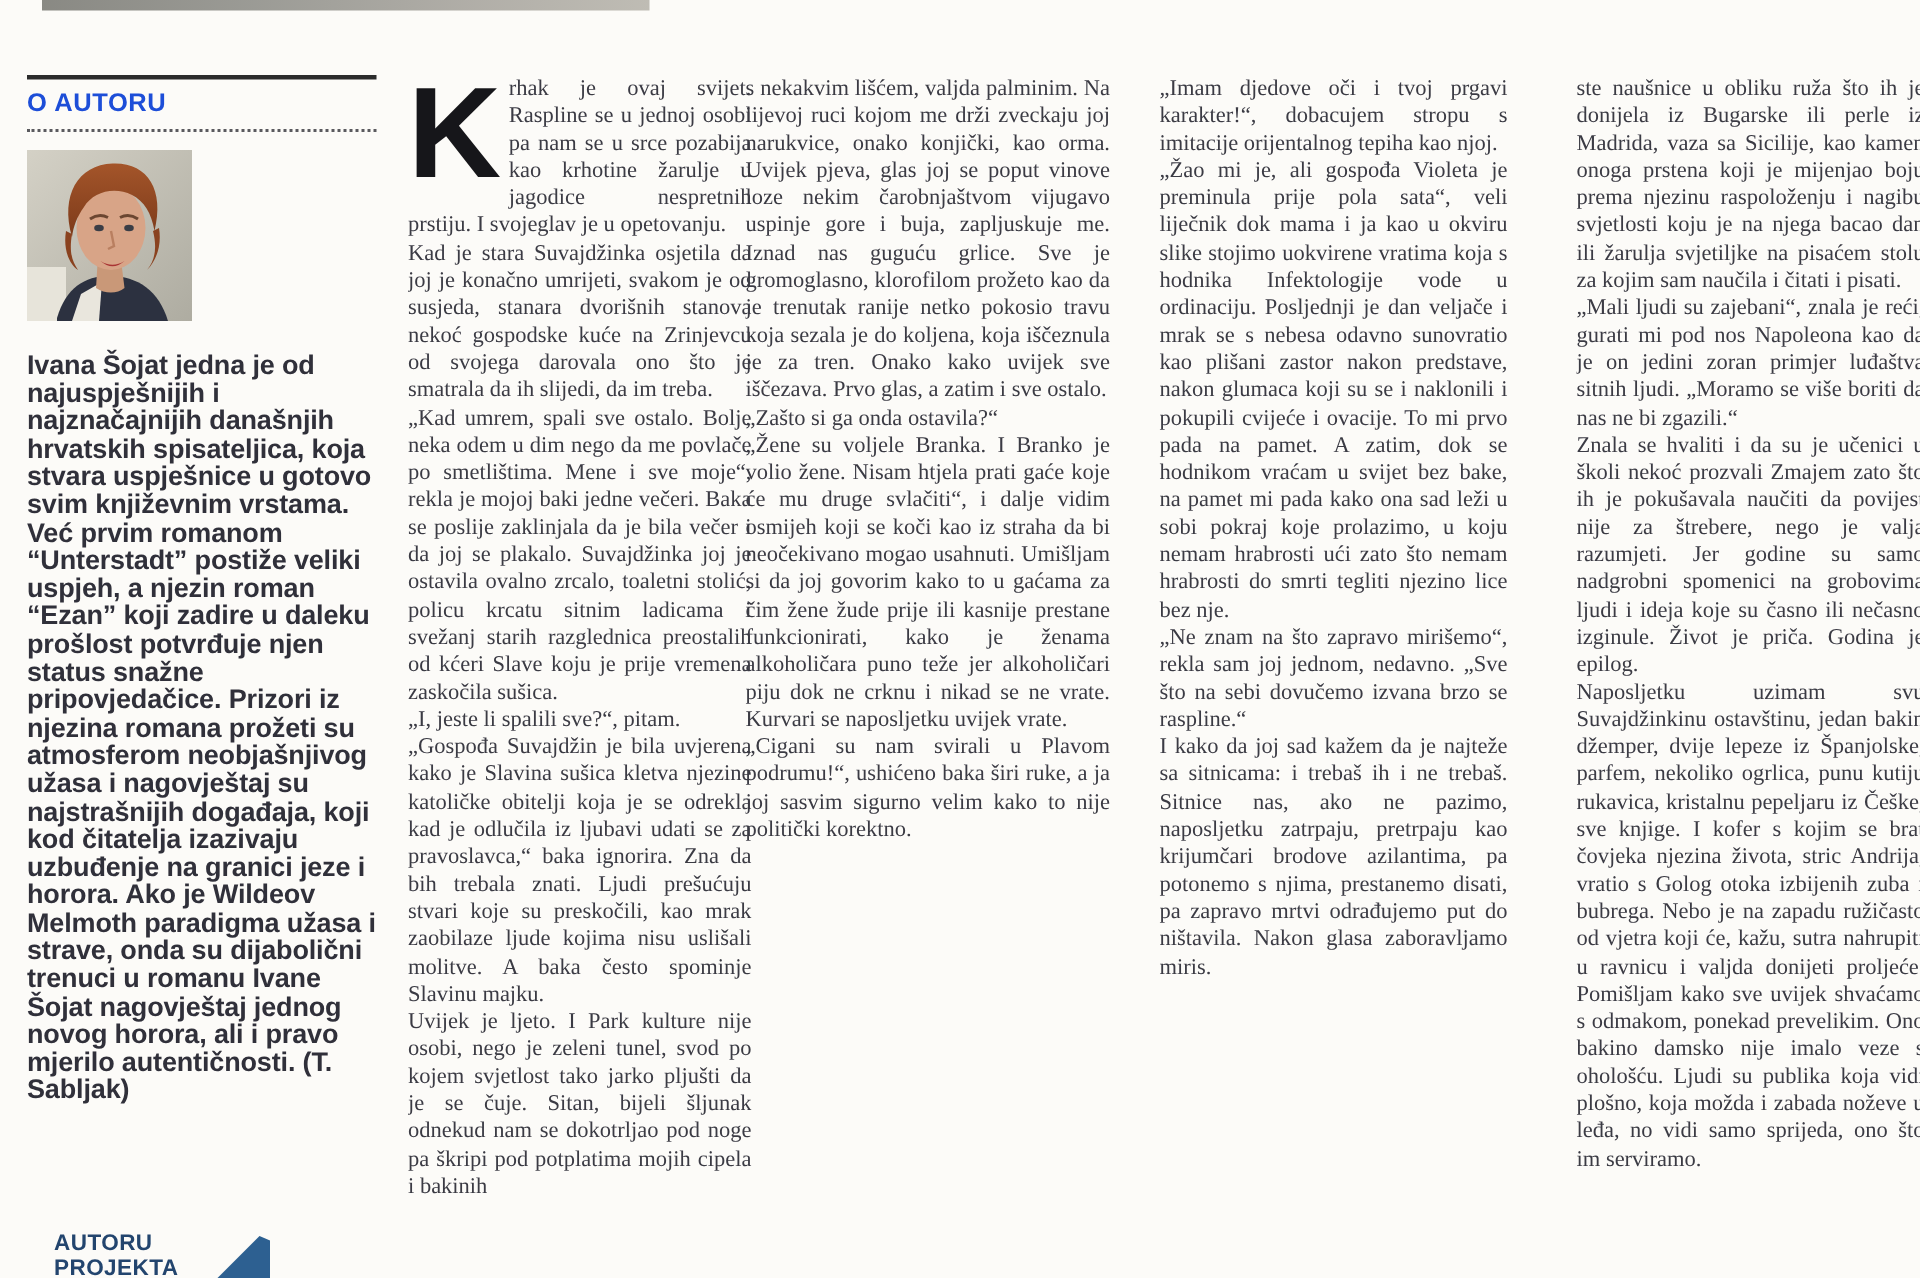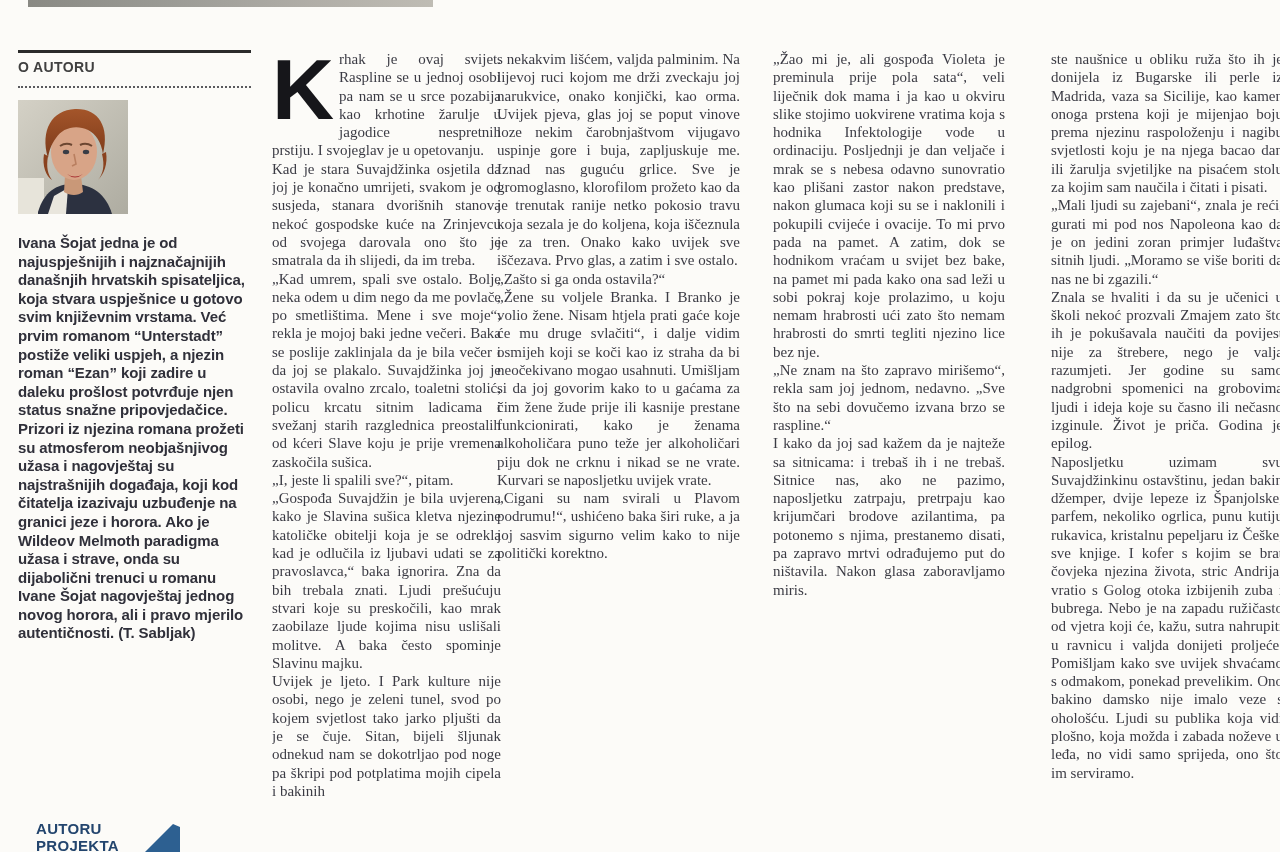--- a/index.html
+++ b/index.html
@@ -12,28 +12,28 @@
   .masthead-fragment{
     position:absolute;left:28px;top:0;width:405px;height:7px;
     background:linear-gradient(90deg,#75756f 0%,#8a8a84 35%,#a3a099 70%,#b4b1a8 100%);
     opacity:.85;
   }
   
   .sidebar-rule{position:absolute;left:18px;top:50px;width:233px;height:3px;background:#2b2b2b;}
   .sidebar-title{
     position:absolute;left:18px;top:59px;width:233px;
     font-family:"Liberation Sans","DejaVu Sans",sans-serif;
-    font-weight:700;font-size:14px;letter-spacing:.4px;color:#404040;
+    font-weight:700;font-size:17px;letter-spacing:.4px;color:#1d4ed8;
   }
   .sidebar-dotted{position:absolute;left:18px;top:86px;width:233px;height:0;border-top:2px dotted #5a5a5e;}
   .author-photo{position:absolute;left:18px;top:100px;width:110px;height:114px;overflow:hidden;background:#c8c5bc;}
   .sidebar-bio{
     position:absolute;left:18px;top:234px;width:234px;
     font-family:"Liberation Sans","DejaVu Sans",sans-serif;
-    font-weight:700;font-size:15px;line-height:18.6px;color:#30303a;
+    font-weight:700;font-size:18px;line-height:18.6px;color:#30303a;
     letter-spacing:-.1px;text-align:left;
   }
   .partner-label{
     position:absolute;left:36px;top:821px;
     font-family:"Liberation Sans","DejaVu Sans",sans-serif;
     font-weight:700;font-size:15px;line-height:16.5px;letter-spacing:.3px;color:#23456e;
   }
   .partner-logo{position:absolute;left:143px;top:824px;width:44px;height:28px;}
   
   .col{
@@ -116,20 +116,21 @@
 </div>
 
 <div class="col col-2">
   <p>s nekakvim lišćem, valjda palminim. Na lijevoj ruci kojom me drži zveckaju joj narukvice, onako konjički, kao orma. Uvijek pjeva, glas joj se poput vinove loze nekim čarobnjaštvom vijugavo uspinje gore i buja, zapljuskuje me. Iznad nas guguću grlice. Sve je gromoglasno, klorofilom prožeto kao da je trenutak ranije netko pokosio travu koja sezala je do koljena, koja iščeznula je za tren. Onako kako uvijek sve iščezava. Prvo glas, a zatim i sve ostalo.</p>
   <p>„Zašto si ga onda ostavila?“</p>
   <p>„Žene su voljele Branka. I Branko je volio žene. Nisam htjela prati gaće koje će mu druge svlačiti“, i dalje vidim osmijeh koji se koči kao iz straha da bi neočekivano mogao usahnuti. Umišljam si da joj govorim kako to u gaćama za čim žene žude prije ili kasnije prestane funkcionirati, kako je ženama alkoholičara puno teže jer alkoholičari piju dok ne crknu i nikad se ne vrate. Kurvari se naposljetku uvijek vrate.</p>
   <p>„Cigani su nam svirali u Plavom podrumu!“, ushićeno baka širi ruke, a ja joj sasvim sigurno velim kako to nije politički korektno.</p>
 </div>
 
 <div class="col col-3">
+  <p>„Imam djedove oči i tvoj prgavi karakter!“, dobacujem stropu s imitacije orijentalnog tepiha kao njoj.</p>
   <p>„Žao mi je, ali gospođa Violeta je preminula prije pola sata“, veli liječnik dok mama i ja kao u okviru slike stojimo uokvirene vratima koja s hodnika Infektologije vode u ordinaciju. Posljednji je dan veljače i mrak se s nebesa odavno sunovratio kao plišani zastor nakon predstave, nakon glumaca koji su se i naklonili i pokupili cvijeće i ovacije. To mi prvo pada na pamet. A zatim, dok se hodnikom vraćam u svijet bez bake, na pamet mi pada kako ona sad leži u sobi pokraj koje prolazimo, u koju nemam hrabrosti ući zato što nemam hrabrosti do smrti tegliti njezino lice bez nje.</p>
   <p>„Ne znam na što zapravo mirišemo“, rekla sam joj jednom, nedavno. „Sve što na sebi dovučemo izvana brzo se raspline.“</p>
   <p>I kako da joj sad kažem da je najteže sa sitnicama: i trebaš ih i ne trebaš. Sitnice nas, ako ne pazimo, naposljetku zatrpaju, pretrpaju kao krijumčari brodove azilantima, pa potonemo s njima, prestanemo disati, pa zapravo mrtvi odrađujemo put do ništavila. Nakon glasa zaboravljamo miris.</p>
 </div>
 
 <div class="col col-4">
   <p>ste naušnice u obliku ruža što ih je donijela iz Bugarske ili perle iz Madrida, vaza sa Sicilije, kao kamen onoga prstena koji je mijenjao boju prema njezinu raspoloženju i nagibu svjetlosti koju je na njega bacao dan ili žarulja svjetiljke na pisaćem stolu za kojim sam naučila i čitati i pisati.</p>
   <p>„Mali ljudi su zajebani“, znala je reći, gurati mi pod nos Napoleona kao da je on jedini zoran primjer luđaštva sitnih ljudi. „Moramo se više boriti da nas ne bi zgazili.“</p>
   <p>Znala se hvaliti i da su je učenici u školi nekoć prozvali Zmajem zato što ih je pokušavala naučiti da povijest nije za štrebere, nego je valja razumjeti. Jer godine su samo nadgrobni spomenici na grobovima ljudi i ideja koje su časno ili nečasno izginule. Život je priča. Godina je epilog.</p>
   <p>Naposljetku uzimam svu Suvajdžinkinu ostavštinu, jedan bakin džemper, dvije lepeze iz Španjolske, parfem, nekoliko ogrlica, punu kutiju rukavica, kristalnu pepeljaru iz Češke, sve knjige. I kofer s kojim se brat čovjeka njezina života, stric Andrija, vratio s Golog otoka izbijenih zuba i bubrega. Nebo je na zapadu ružičasto od vjetra koji će, kažu, sutra nahrupiti u ravnicu i valjda donijeti proljeće. Pomišljam kako sve uvijek shvaćamo s odmakom, ponekad prevelikim. Ono bakino damsko nije imalo veze s ohološću. Ljudi su publika koja vidi plošno, koja možda i zabada noževe u leđa, no vidi samo sprijeda, ono što im serviramo.</p>

